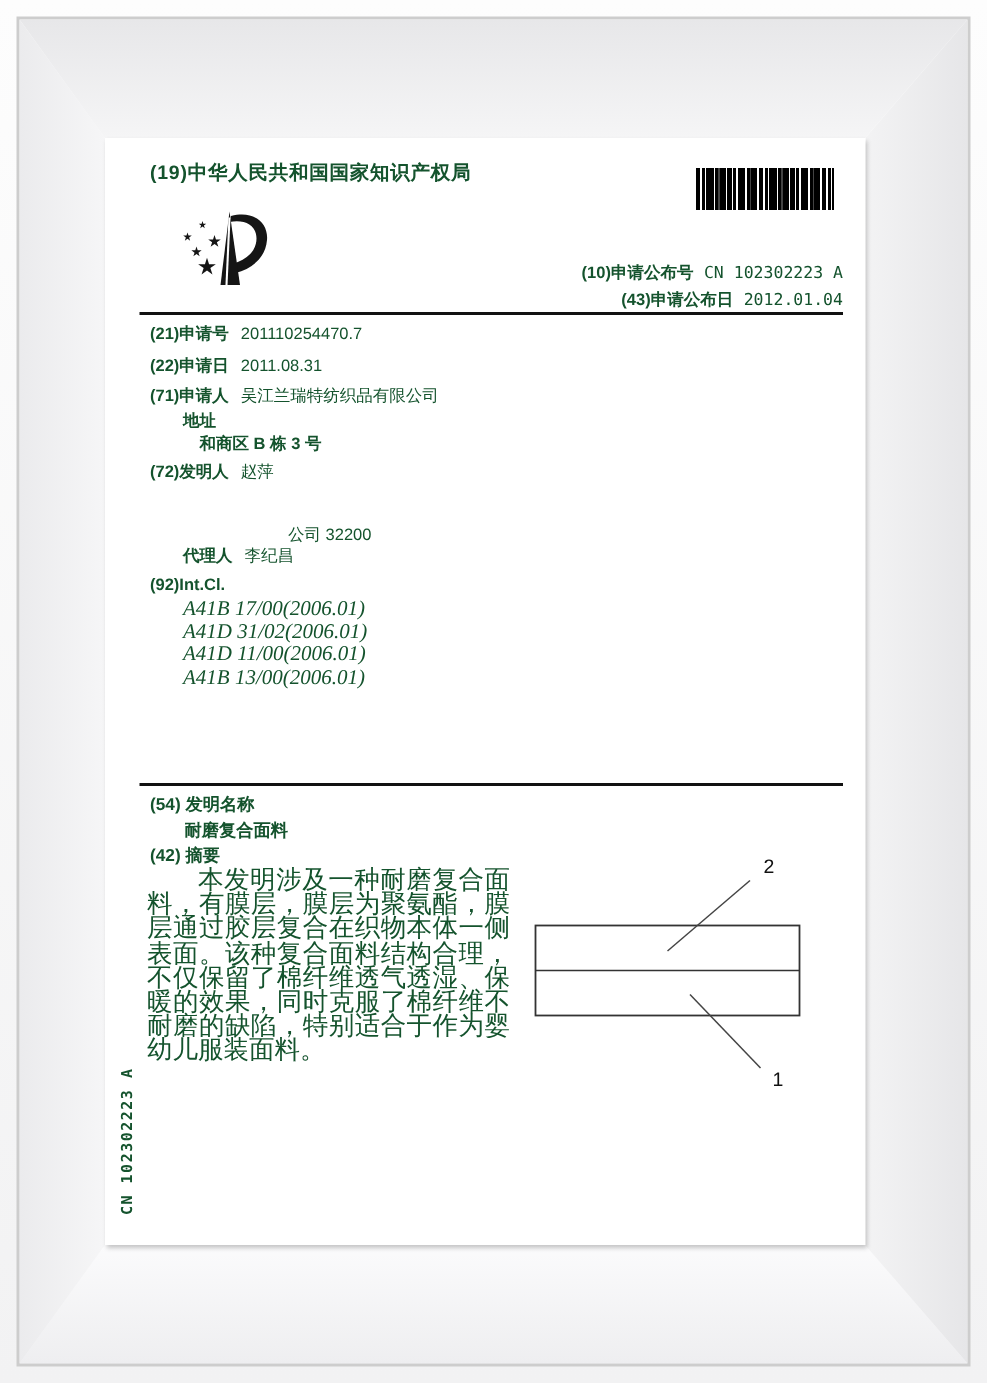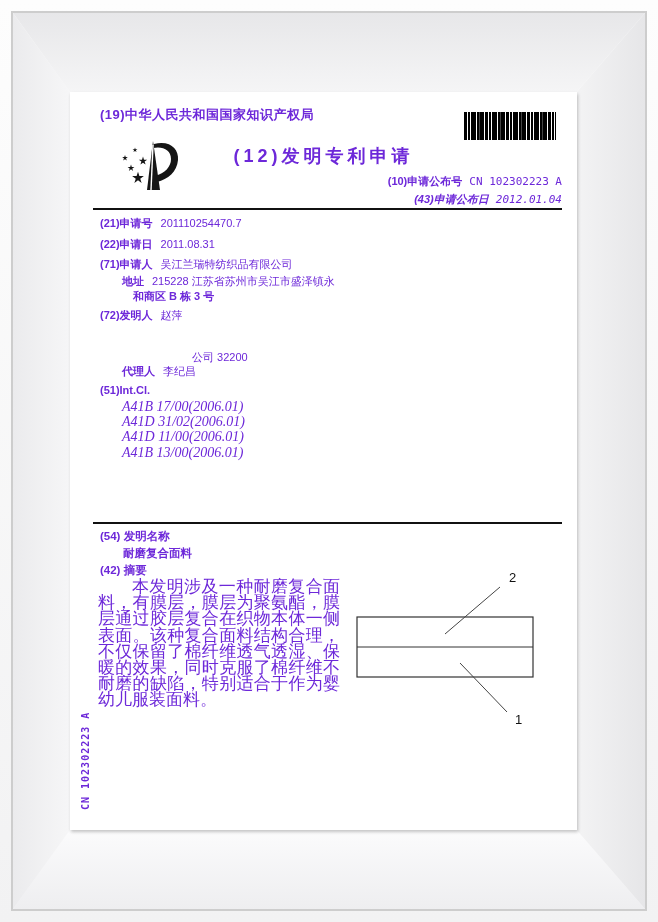--- a/index.html
+++ b/index.html
@@ -1,18 +1,18 @@
 <!DOCTYPE html>
 <html><head>
 <meta charset="utf-8">
 <style>
   html,body{margin:0;padding:0;background:#ffffff;}
   #screen{position:relative;width:658px;height:922px;overflow:hidden;
           background:linear-gradient(180deg,#fdfdfd,#f2f2f3);
-          font-family:"Liberation Sans","DejaVu Sans",sans-serif;color:#6d28d9;}
+          font-family:"Liberation Sans","DejaVu Sans",sans-serif;color:#14532d;}
   
   .frame-line{position:absolute;left:11px;top:11px;right:11px;bottom:11px;
               border:2px solid #cdcdcd;}
   .mat{position:absolute;left:13px;top:13px;right:13px;bottom:13px;}
   .mat-piece{position:absolute;}
   .mat-top{left:0;top:0;width:632px;height:79px;
            background:linear-gradient(180deg,#e7e7e9,#f5f5f6);
            clip-path:polygon(0 0,100% 0,89.2% 100%,9% 100%);}
   .mat-left{left:0;top:0;width:57px;height:896px;
            background:linear-gradient(90deg,#ebebed,#f6f6f7);
@@ -76,65 +76,63 @@
       <path d="M34,6 C50,2 59,11 58,22 C57,34 48,41 37,44 L35,38 C45,35 51,29 51,21 C51,12 43,8 33,10 Z" fill="#151515"></path>
       <polygon points="33,3 40,52 27,52" fill="#151515"></polygon>
       <line x1="33" y1="7" x2="31" y2="52" stroke="#ffffff" stroke-width="1.4"></line>
       <use href="#star" transform="translate(18,40) scale(0.62)"></use>
       <use href="#star" transform="translate(23,23) scale(0.44)"></use>
       <use href="#star" transform="translate(11,30) scale(0.36)"></use>
       <use href="#star" transform="translate(5,20) scale(0.30)"></use>
       <use href="#star" transform="translate(15,12) scale(0.26)"></use>
     </svg>
 
-    <div class="abs doc-title">(12)发明专利申请</div>
 
     <div class="abs pub-row" style="top:82px;text-align:center;">
       <span class="lbl">(10)申请公布号</span>
       <span class="val">CN 102302223 A</span>
     </div>
-    <div class="abs pub-row" style="top:100px;font-style:italic;">
+    <div class="abs pub-row" style="top:100px;">
       <span class="lbl">(43)申请公布日</span>
       <span class="val">2012.01.04</span>
     </div>
 
     <div class="abs rule" style="top:116px;"></div>
 
     <div class="abs row" style="left:30px;top:124px;">
       <span class="lbl">(21)申请号</span>
       <span>201110254470.7</span>
     </div>
     <div class="abs row" style="left:30px;top:145px;">
       <span class="lbl">(22)申请日</span>
       <span>2011.08.31</span>
     </div>
     <div class="abs row" style="left:30px;top:165px;">
       <span class="lbl">(71)申请人</span>
       <span>吴江兰瑞特纺织品有限公司</span>
     </div>
     <div class="abs row" style="left:52px;top:182px;">
       <span class="lbl">地址</span>
-      <span>215228 江苏省苏州市吴江市盛泽镇永</span>
     </div>
     <div class="abs row" style="left:63px;top:197px;font-weight:bold;">
       <span>和商区 B 栋 3 号</span>
     </div>
     <div class="abs row" style="left:30px;top:216px;">
       <span class="lbl">(72)发明人</span>
       <span>赵萍</span>
     </div>
     <div class="abs row" style="left:122px;top:258px;">
       <span>公司  32200</span>
     </div>
     <div class="abs row" style="left:52px;top:272px;">
       <span class="lbl">代理人</span>
       <span>李纪昌</span>
     </div>
     <div class="abs row" style="left:30px;top:291px;">
-      <span class="lbl">(51)Int.Cl.</span>
+      <span class="lbl">(92)Int.Cl.</span>
     </div>
     <div class="abs row ipc" style="left:52px;top:308px;">
       <span>A41B 17/00(2006.01)</span>
     </div>
     <div class="abs row ipc" style="left:52px;top:323px;">
       <span>A41D 31/02(2006.01)</span>
     </div>
     <div class="abs row ipc" style="left:52px;top:338px;">
       <span>A41D 11/00(2006.01)</span>
     </div>

